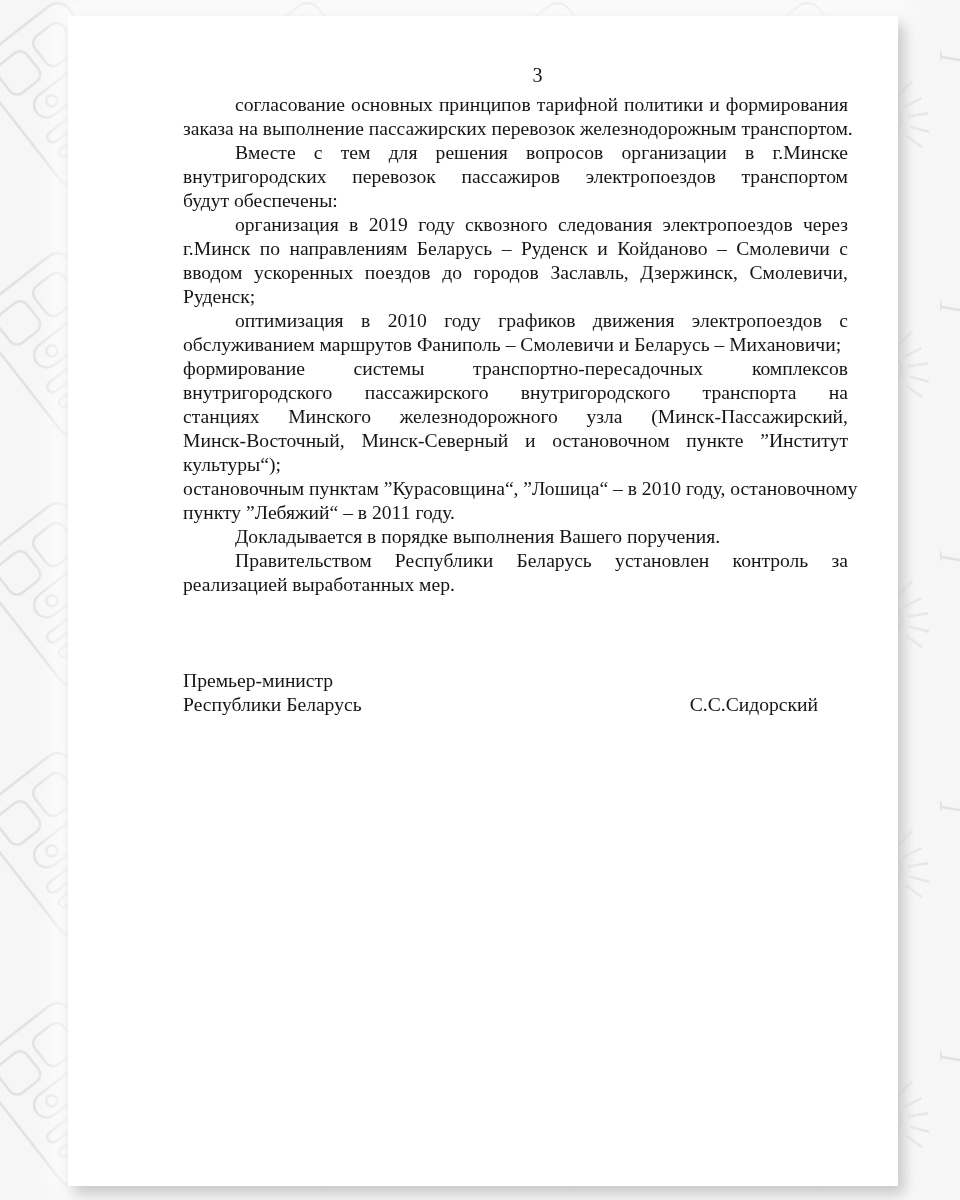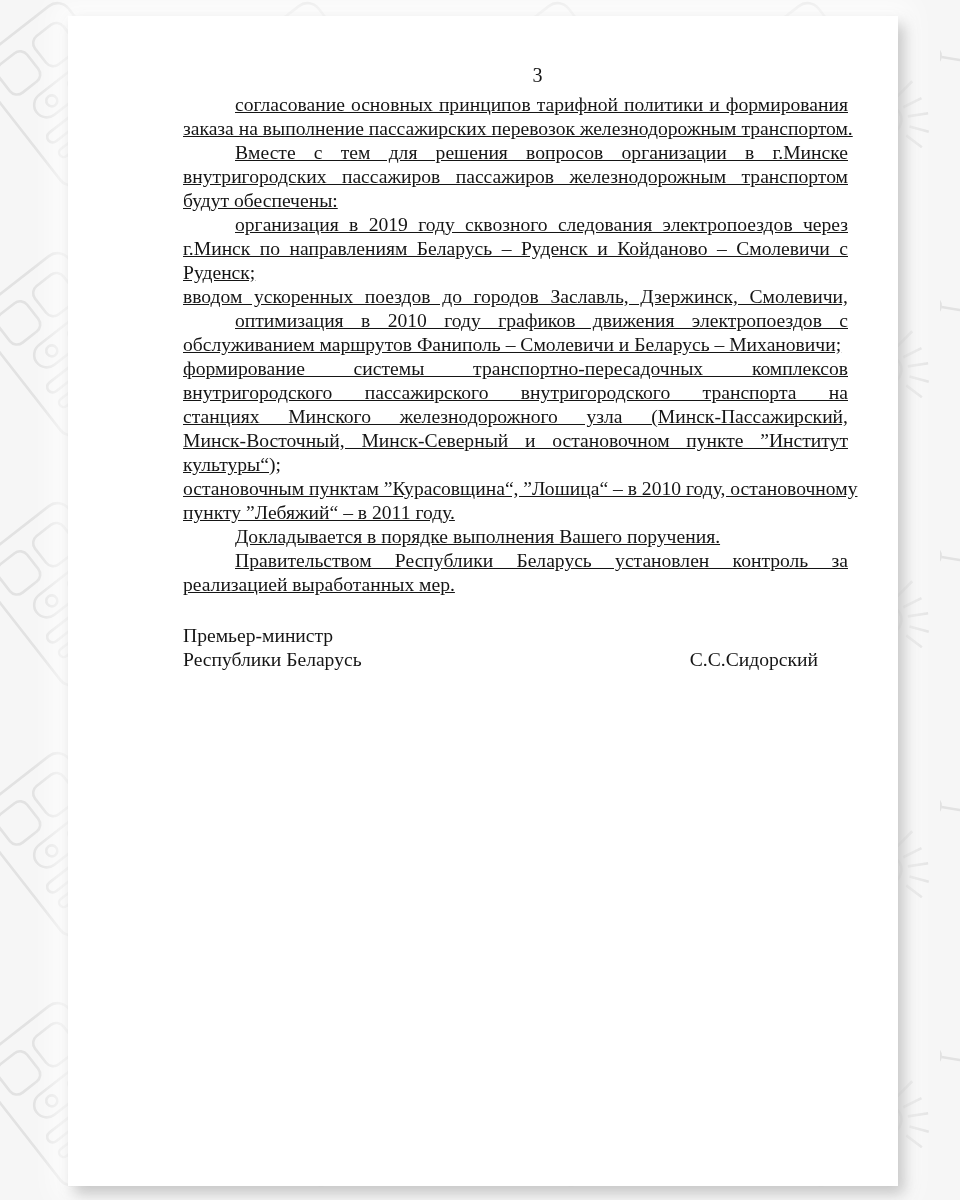--- a/index.html
+++ b/index.html
@@ -32,30 +32,29 @@
     line-height: 24px;
     margin-bottom: 6px;
   }
   .body-text { font-size: 19.6px; }
   .para { margin: 0; }
   .line {
     line-height: 24px;
     text-align: justify;
     text-align-last: justify;
     white-space: nowrap;
-    text-decoration: underline;
   }
   .line.first { text-indent: 52px; }
   .line.last  { text-align-last: left; }
 
   .signature {
     display: flex;
     justify-content: space-between;
     align-items: flex-end;
-    margin-top: 27px;
+    margin-top: 72px;
     font-size: 19.6px;
     line-height: 24px;
   }
   .sig-name { margin-right: 30px; }
 </style>
 </head>
 <body>
 
 <div class="stage">
 
@@ -87,28 +86,28 @@
 
       <div class="page-number">3</div>
 
       <div class="body-text">
           <div class="para">
             <div class="line first">согласование основных принципов тарифной политики и формирования</div>
             <div class="line last">заказа на выполнение пассажирских перевозок железнодорожным транспортом.</div>
           </div>
           <div class="para">
             <div class="line first">Вместе с тем для решения вопросов организации в г.Минске</div>
-            <div class="line">внутригородских пассажиров пассажиров железнодорожным транспортом</div>
+            <div class="line">внутригородских перевозок пассажиров электропоездов транспортом</div>
             <div class="line last">будут обеспечены:</div>
           </div>
           <div class="para">
             <div class="line first">организация в 2019 году сквозного следования электропоездов через</div>
             <div class="line">г.Минск по направлениям Беларусь – Руденск и Койданово – Смолевичи с</div>
+            <div class="line">вводом ускоренных поездов до городов Заславль, Дзержинск, Смолевичи,</div>
             <div class="line last">Руденск;</div>
-            <div class="line">вводом ускоренных поездов до городов Заславль, Дзержинск, Смолевичи,</div>
           </div>
           <div class="para">
             <div class="line first">оптимизация в 2010 году графиков движения электропоездов с</div>
             <div class="line last">обслуживанием маршрутов Фаниполь – Смолевичи и Беларусь – Михановичи;</div>
           </div>
           <div class="para">
             <div class="line">формирование системы транспортно-пересадочных комплексов</div>
             <div class="line">внутригородского пассажирского внутригородского транспорта на</div>
             <div class="line">станциях Минского железнодорожного узла (Минск-Пассажирский,</div>
             <div class="line">Минск-Восточный, Минск-Северный и остановочном пункте ”Институт</div>

